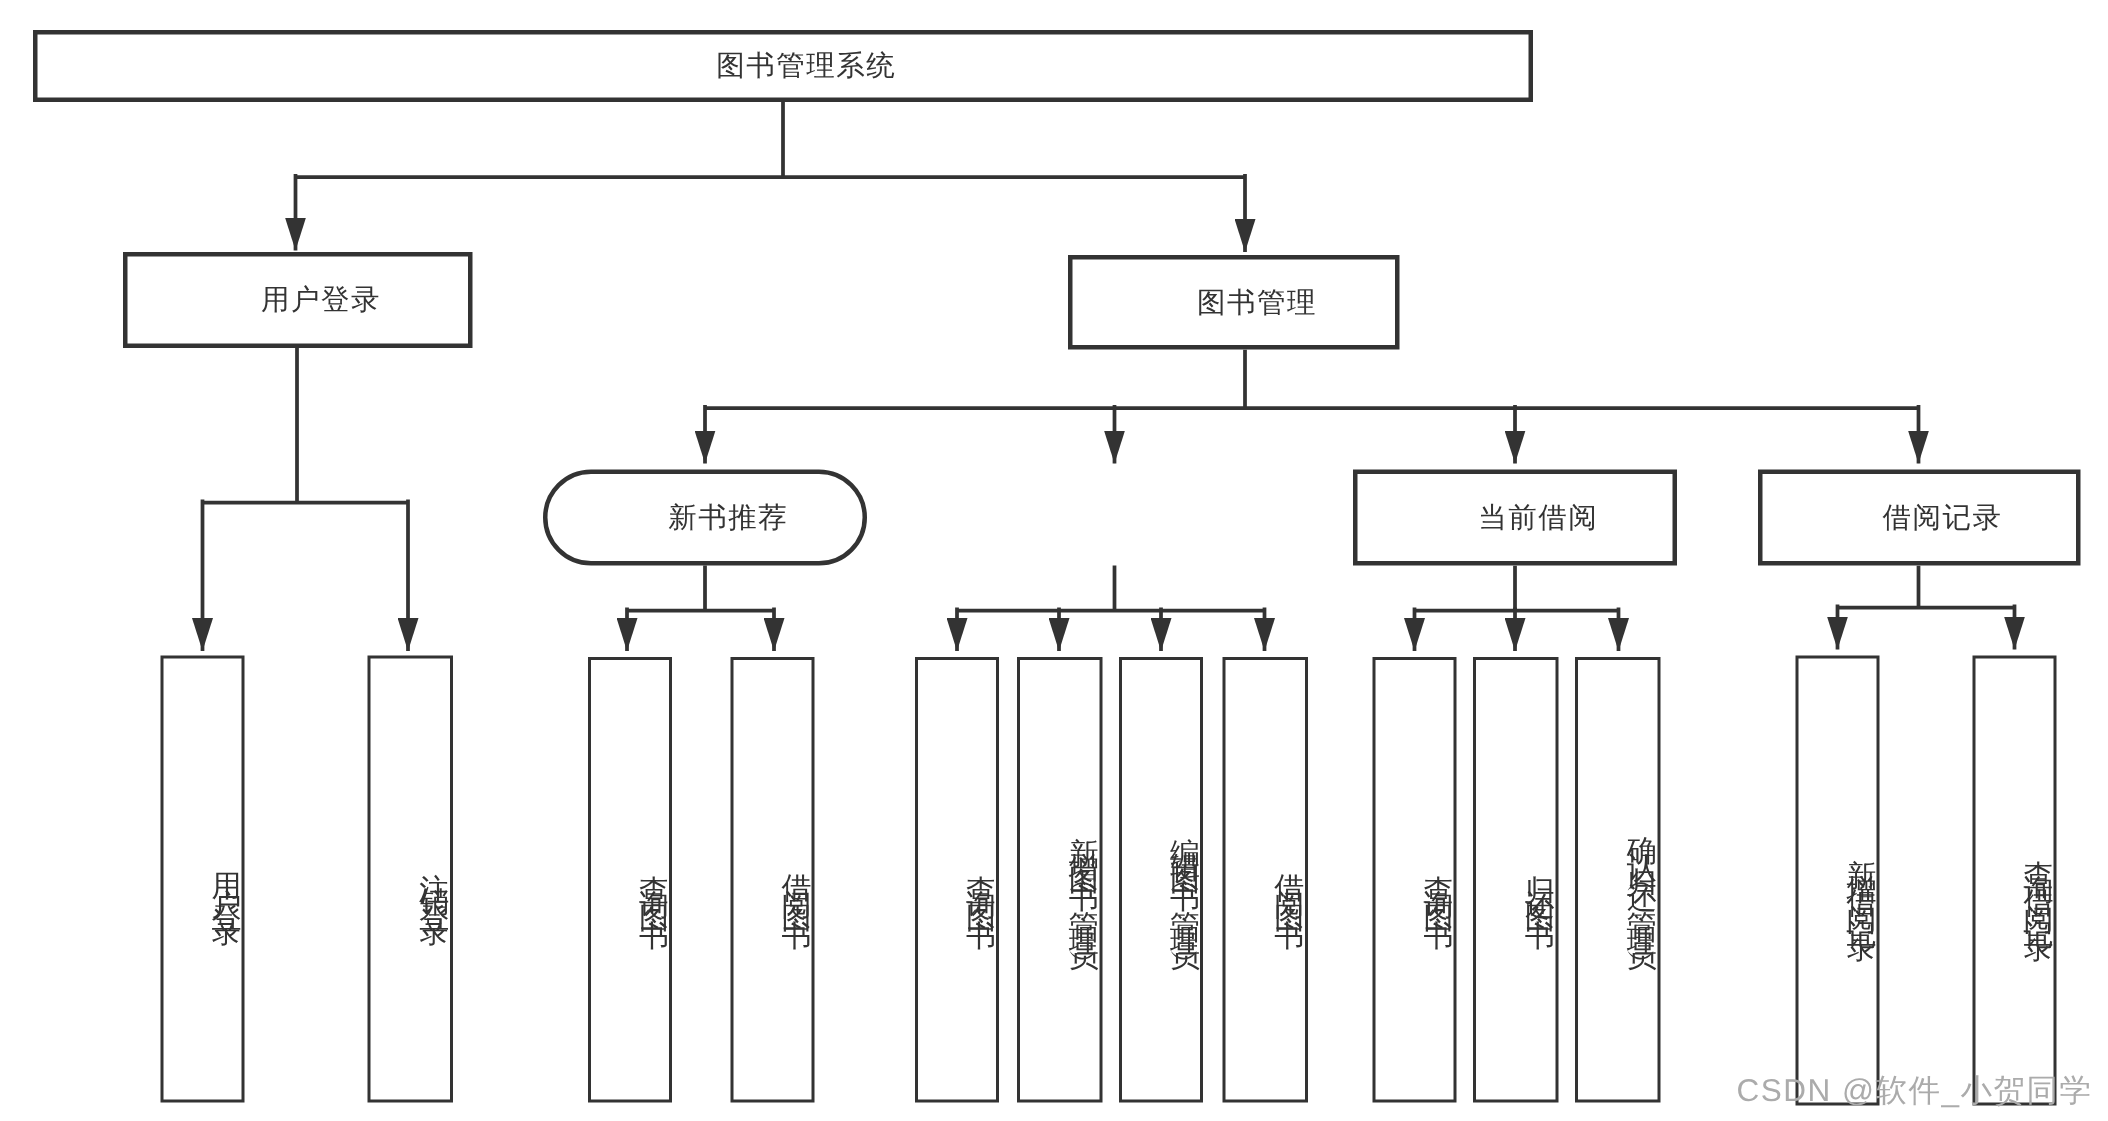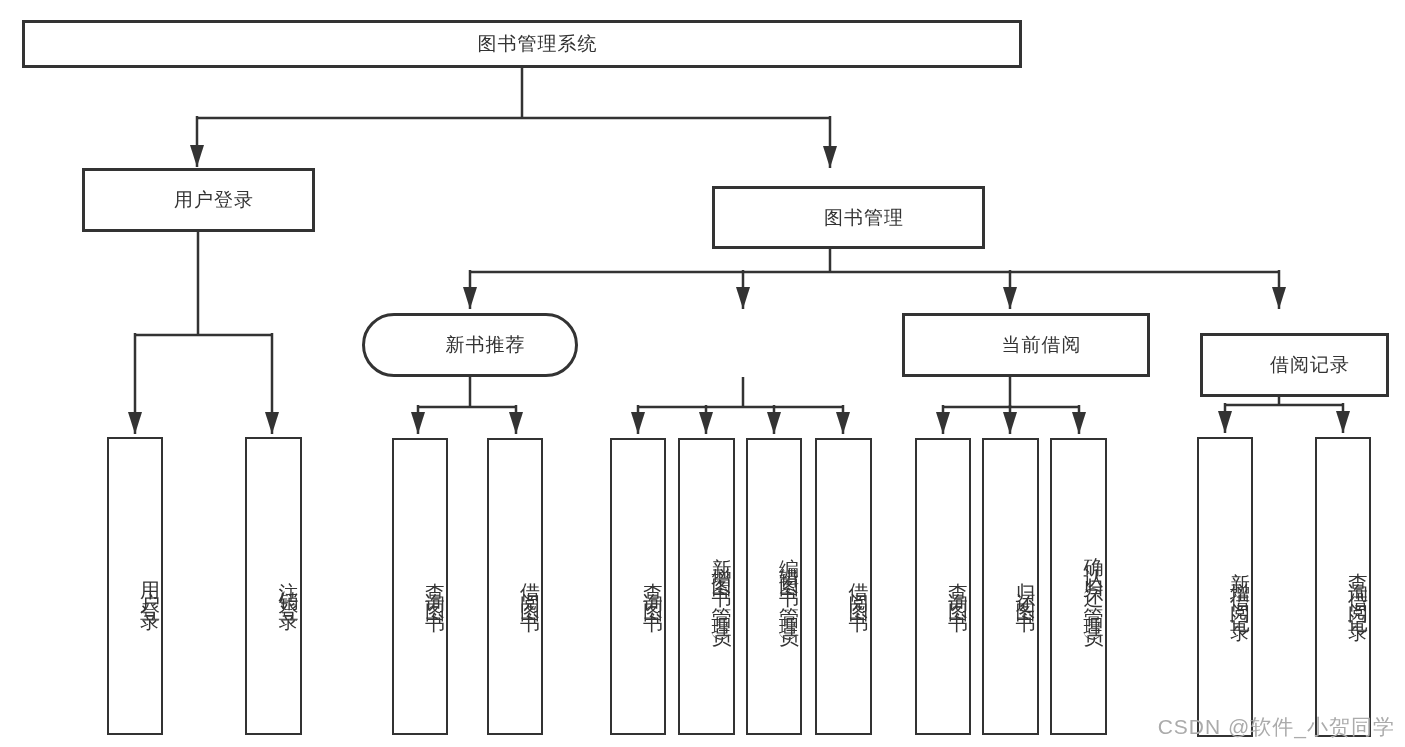--- a/index.html
+++ b/index.html
@@ -109,25 +109,25 @@
       <line x1="1279" y1="377" x2="1279" y2="405"></line>
       <line x1="1225" y1="405" x2="1343" y2="405"></line>
       <line x1="1225" y1="403" x2="1225" y2="433" marker-end="url(#arrow)"></line>
       <line x1="1343" y1="403" x2="1343" y2="433" marker-end="url(#arrow)"></line>
     </g>
   </svg>
 
   <div class="node h-node" style="left:22px; top:20px; width:1000px; height:48px;">图书管理系统</div>
 
   <div class="node h-node" style="left:82px; top:168px; width:233px; height:64px;">用户登录</div>
-  <div class="node h-node" style="left:712px; top:186px; width:273px; height:63px;">图书管理</div>
+  <div class="node h-node" style="left:712px; top:170px; width:221px; height:63px;">图书管理</div>
 
   <div class="node h-node" style="left:362px; top:313px; width:216px; height:64px;border-radius:32px;">新书推荐</div>
-  <div class="node h-node" style="left:902px; top:313px; width:248px; height:64px;">当前借阅</div>
-  <div class="node h-node" style="left:1200px; top:313px; width:189px; height:64px;margin-top:20px;">借阅记录</div>
+  <div class="node h-node" style="left:902px; top:313px; width:216px; height:64px;">当前借阅</div>
+  <div class="node h-node" style="left:1172px; top:313px; width:215px; height:64px;">借阅记录</div>
 
   <div class="node leaf" style="left:107px; top:437px; width:56px; height:298px;">
     <span>用户登录</span>
   </div>
   <div class="node leaf" style="left:245px; top:437px; width:57px; height:298px;">
     <span>注销登录</span>
   </div>
 
   <div class="node leaf" style="left:392px; top:438px; width:56px; height:297px;">
     <span>查询图书</span>

